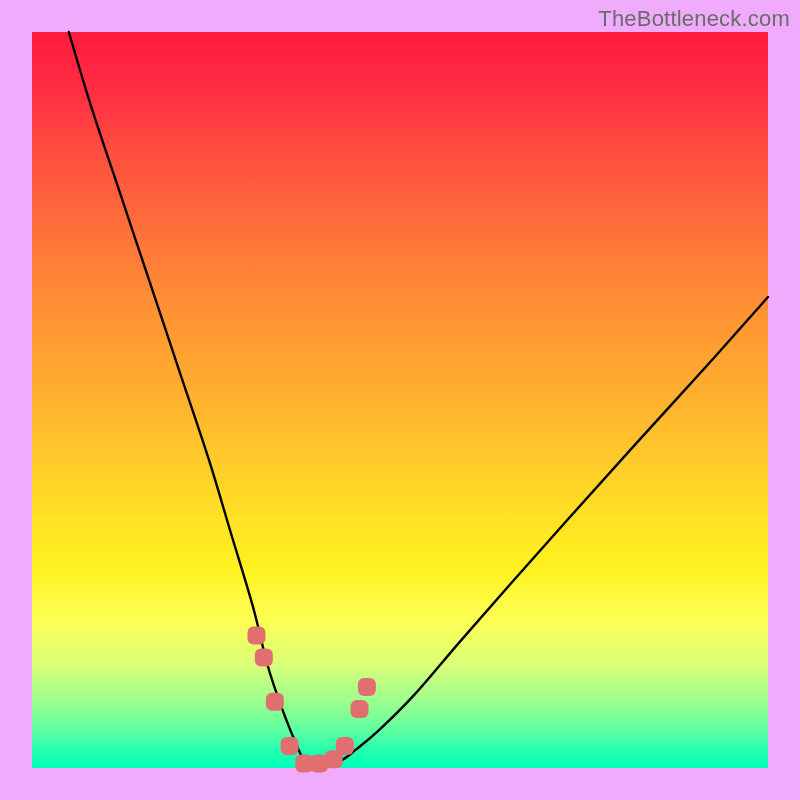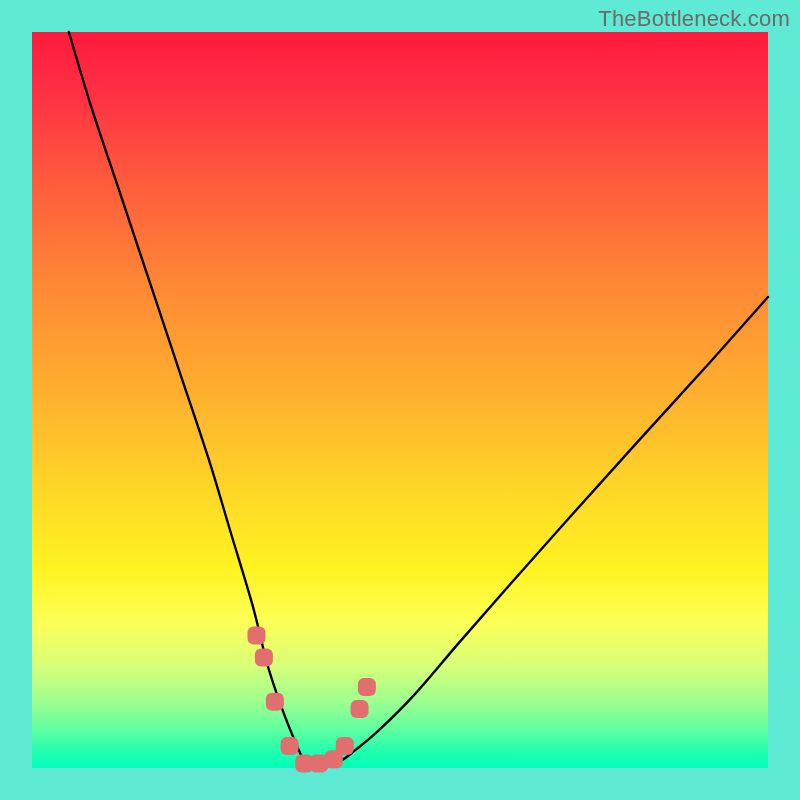--- a/index.html
+++ b/index.html
@@ -7,21 +7,21 @@
     padding: 0;
     width: 800px;
     height: 800px;
     overflow: hidden;
     background: #000;
     font-family: Arial, Helvetica, sans-serif;
   }
   .frame {
     position: absolute;
     inset: 0;
-    background: #5eead4;
+    background: #f0abfc;
     padding-left: 20px;
   }
   .plot {
     position: absolute;
     left: 32px;
     top: 32px;
     width: 736px;
     height: 736px;
     
     background: linear-gradient(to bottom,

